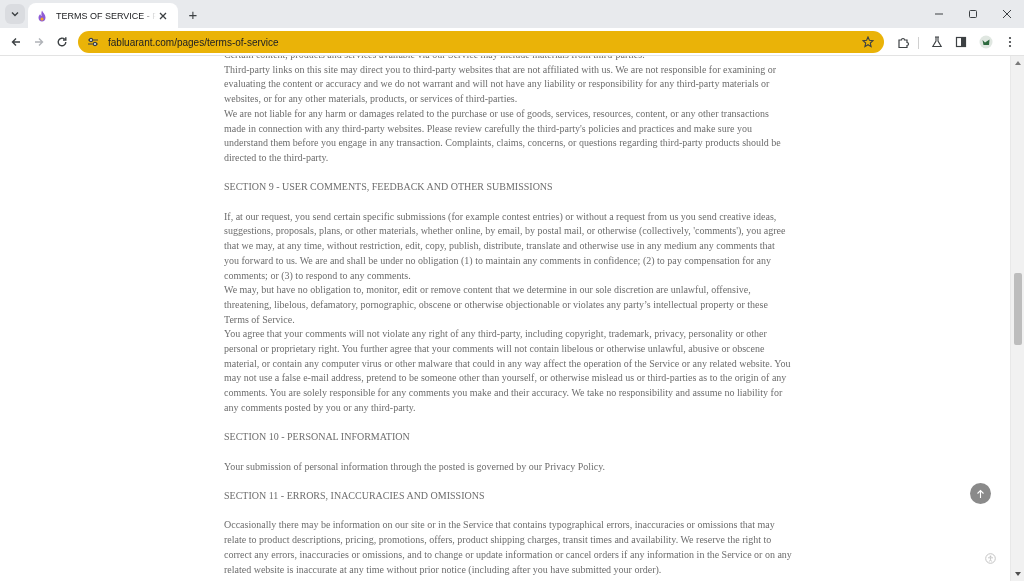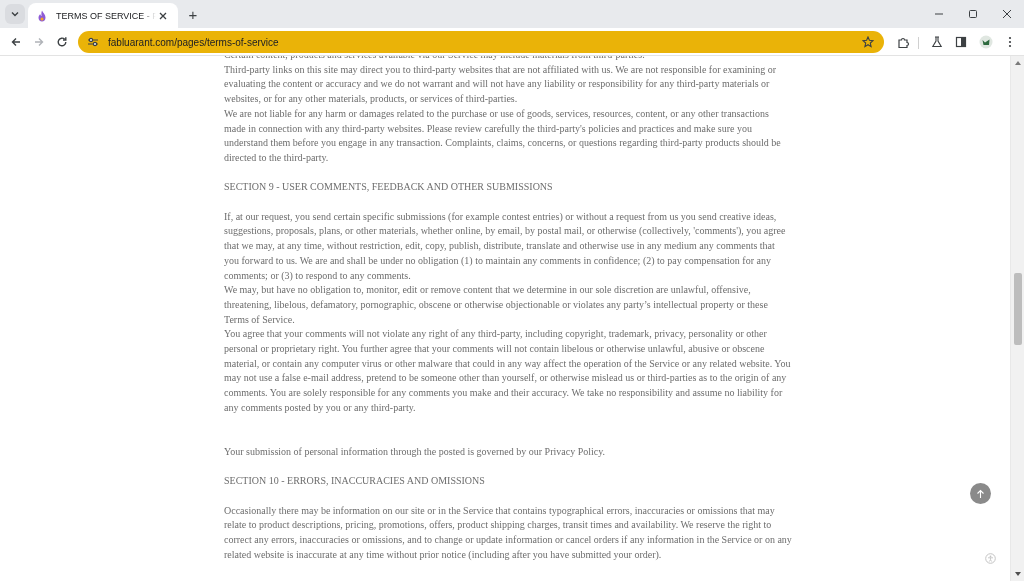--- a/index.html
+++ b/index.html
@@ -157,24 +157,25 @@
     <p>Certain content, products and services available via our Service may include materials from third-parties.</p>
     <p>Third-party links on this site may direct you to third-party websites that are not affiliated with us. We are not responsible for examining or evaluating the content or accuracy and we do not warrant and will not have any liability or responsibility for any third-party materials or websites, or for any other materials, products, or services of third-parties.</p>
     <p>We are not liable for any harm or damages related to the purchase or use of goods, services, resources, content, or any other transactions made in connection with any third-party websites. Please review carefully the third-party's policies and practices and make sure you understand them before you engage in any transaction. Complaints, claims, concerns, or questions regarding third-party products should be directed to the third-party.</p>
     <div class="gap"></div>
     <p class="heading">SECTION 9 - USER COMMENTS, FEEDBACK AND OTHER SUBMISSIONS</p>
     <div class="gap"></div>
     <p>If, at our request, you send certain specific submissions (for example contest entries) or without a request from us you send creative ideas, suggestions, proposals, plans, or other materials, whether online, by email, by postal mail, or otherwise (collectively, 'comments'), you agree that we may, at any time, without restriction, edit, copy, publish, distribute, translate and otherwise use in any medium any comments that you forward to us. We are and shall be under no obligation (1) to maintain any comments in confidence; (2) to pay compensation for any comments; or (3) to respond to any comments.</p>
     <p>We may, but have no obligation to, monitor, edit or remove content that we determine in our sole discretion are unlawful, offensive, threatening, libelous, defamatory, pornographic, obscene or otherwise objectionable or violates any party’s intellectual property or these Terms of Service.</p>
     <p>You agree that your comments will not violate any right of any third-party, including copyright, trademark, privacy, personality or other personal or proprietary right. You further agree that your comments will not contain libelous or otherwise unlawful, abusive or obscene material, or contain any computer virus or other malware that could in any way affect the operation of the Service or any related website. You may not use a false e-mail address, pretend to be someone other than yourself, or otherwise mislead us or third-parties as to the origin of any comments. You are solely responsible for any comments you make and their accuracy. We take no responsibility and assume no liability for any comments posted by you or any third-party.</p>
     <div class="gap"></div>
+    <p class="heading">SECTION 10 - PERSONAL INFORMATION</p>
     <div class="gap"></div>
     <p>Your submission of personal information through the posted is governed by our Privacy Policy.</p>
     <div class="gap"></div>
-    <p class="heading">SECTION 10 - ERRORS, INACCURACIES AND OMISSIONS</p>
+    <p class="heading">SECTION 11 - ERRORS, INACCURACIES AND OMISSIONS</p>
     <div class="gap"></div>
     <p>Occasionally there may be information on our site or in the Service that contains typographical errors, inaccuracies or omissions that may relate to product descriptions, pricing, promotions, offers, product shipping charges, transit times and availability. We reserve the right to correct any errors, inaccuracies or omissions, and to change or update information or cancel orders if any information in the Service or on any related website is inaccurate at any time without prior notice (including after you have submitted your order).</p>
   </div>
 </div>
 
 <div class="scrollbar">
   <div class="scroll-arrow-up">
     <svg width="6" height="4" viewBox="0 0 6 4">
         <path d="M0 4 L3 0 L6 4 Z" fill="#7a7a7a"></path>
       </svg>

